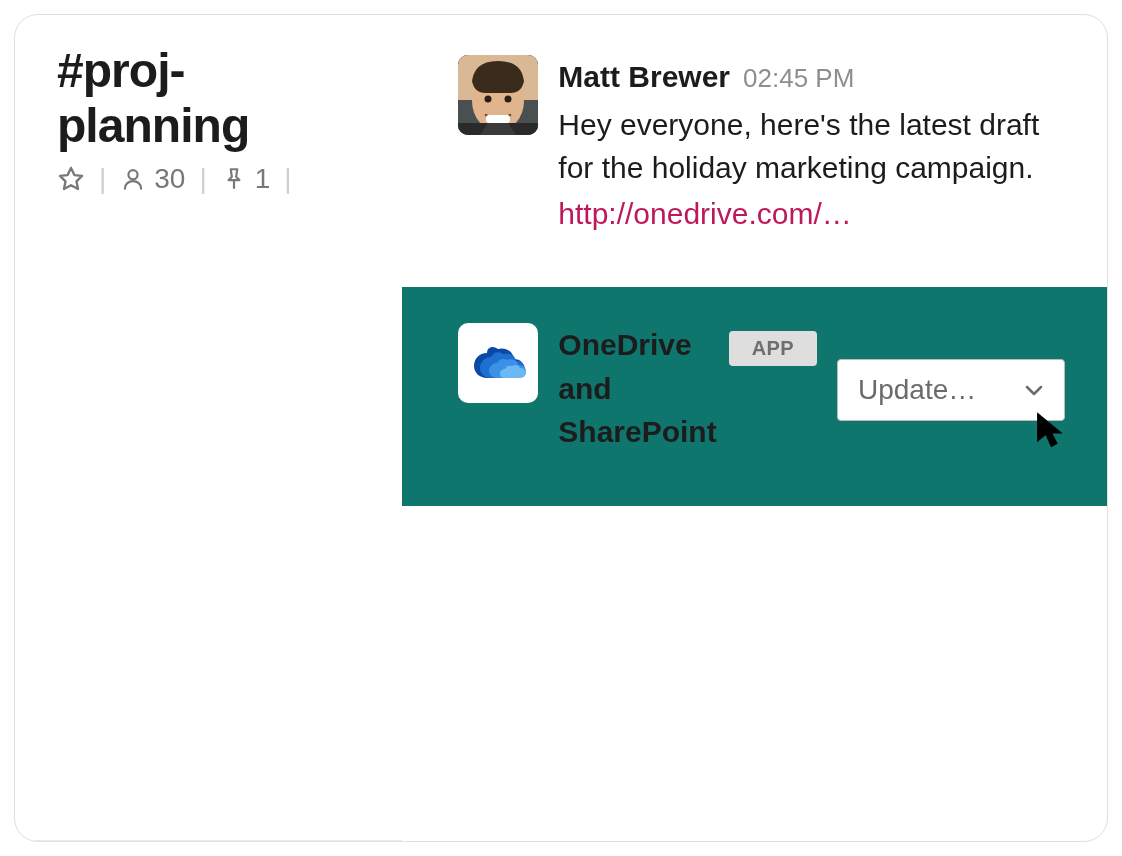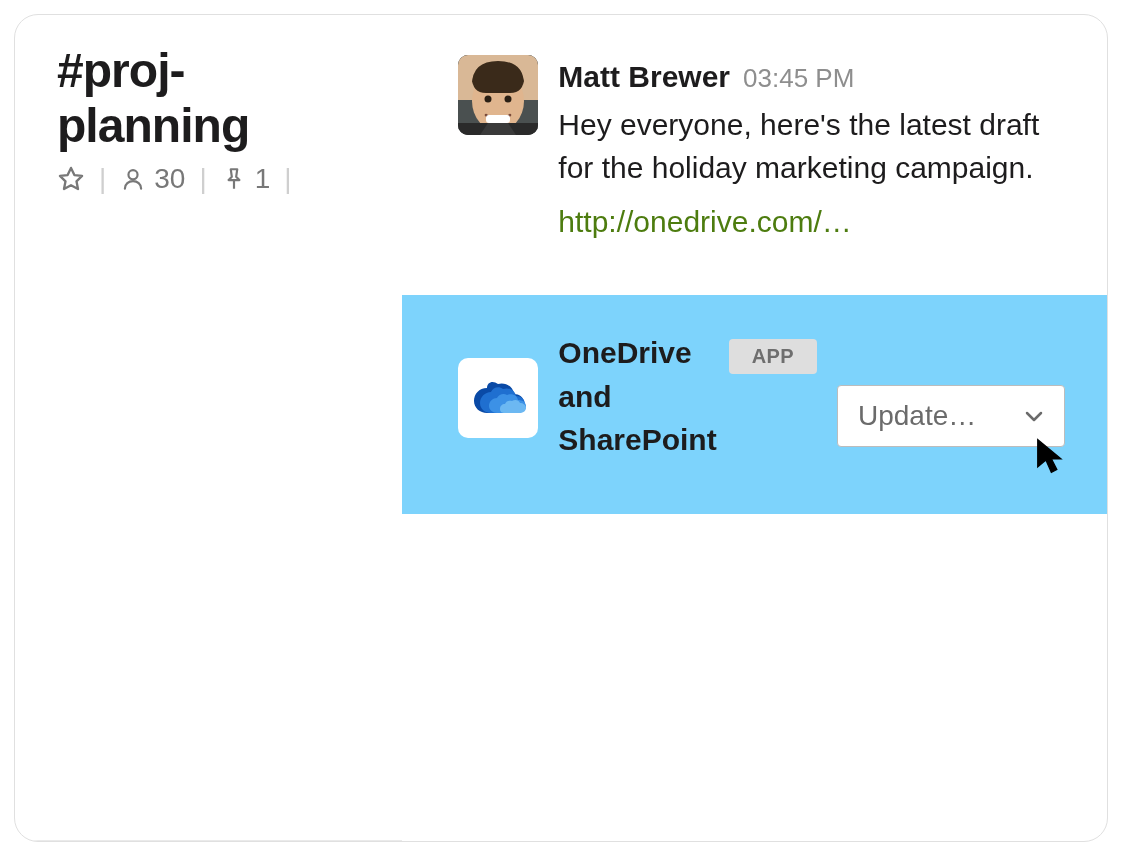--- a/index.html
+++ b/index.html
@@ -92,31 +92,31 @@
       color: #1d1c1d;
     }
     .timestamp {
       font-size: 26px;
       color: #8e8e8e;
     }
     .msg-text {
       color: #1d1c1d;
     }
     .link {
-      color: #4d7c0f;
+      color: #be185d;
       display: inline-block;
-      margin-top: 10px;
+      margin-top: 2px;
     }
 
     .app-attachment {
-      background: #7dd3fc;
+      background: #0f766e;
       padding: 36px 42px 48px 56px;
       display: flex;
       gap: 20px;
-      align-items: center;
+      align-items: flex-start;
     }
     .app-icon {
       width: 80px;
       height: 80px;
       border-radius: 10px;
       background: #ffffff;
       display: flex;
       align-items: center;
       justify-content: center;
       flex-shrink: 0;
@@ -237,21 +237,21 @@
           <circle cx="50" cy="44" r="3.5" fill="#2a1f14"></circle>
           <path d="M28 60 Q40 72 52 60" stroke="#7a4a3a" stroke-width="2.5" fill="none" stroke-linecap="round"></path>
           <rect x="28" y="60" width="24" height="8" rx="3" fill="#fff"></rect>
           <rect x="0" y="68" width="80" height="12" fill="#2a2a2a"></rect>
           <path d="M30 68 L50 68 L58 80 L22 80 Z" fill="#3a3a3a"></path>
         </svg>
       </div>
       <div class="msg-content">
         <div class="msg-header">
           <span class="author">Matt Brewer</span>
-          <span class="timestamp">03:45 PM</span>
+          <span class="timestamp">02:45 PM</span>
         </div>
         <div class="msg-text">Hey everyone, here's the latest draft for the holiday marketing campaign.</div>
         <a class="link">http://onedrive.com/…</a>
       </div>
     </div>
 
     <div class="app-attachment">
       <div class="app-icon">
         <svg width="58" height="40" viewBox="0 0 58 40">
           <path d="M18 10 C10 10 5 16 5 23 C5 30 11 35 18 35 L44 35 C51 35 55 31 55 25 C55 19 50 16 45 16 C44 8 36 4 29 6 C24 2 18 4 18 10 Z" fill="#0a4aa6"></path>

